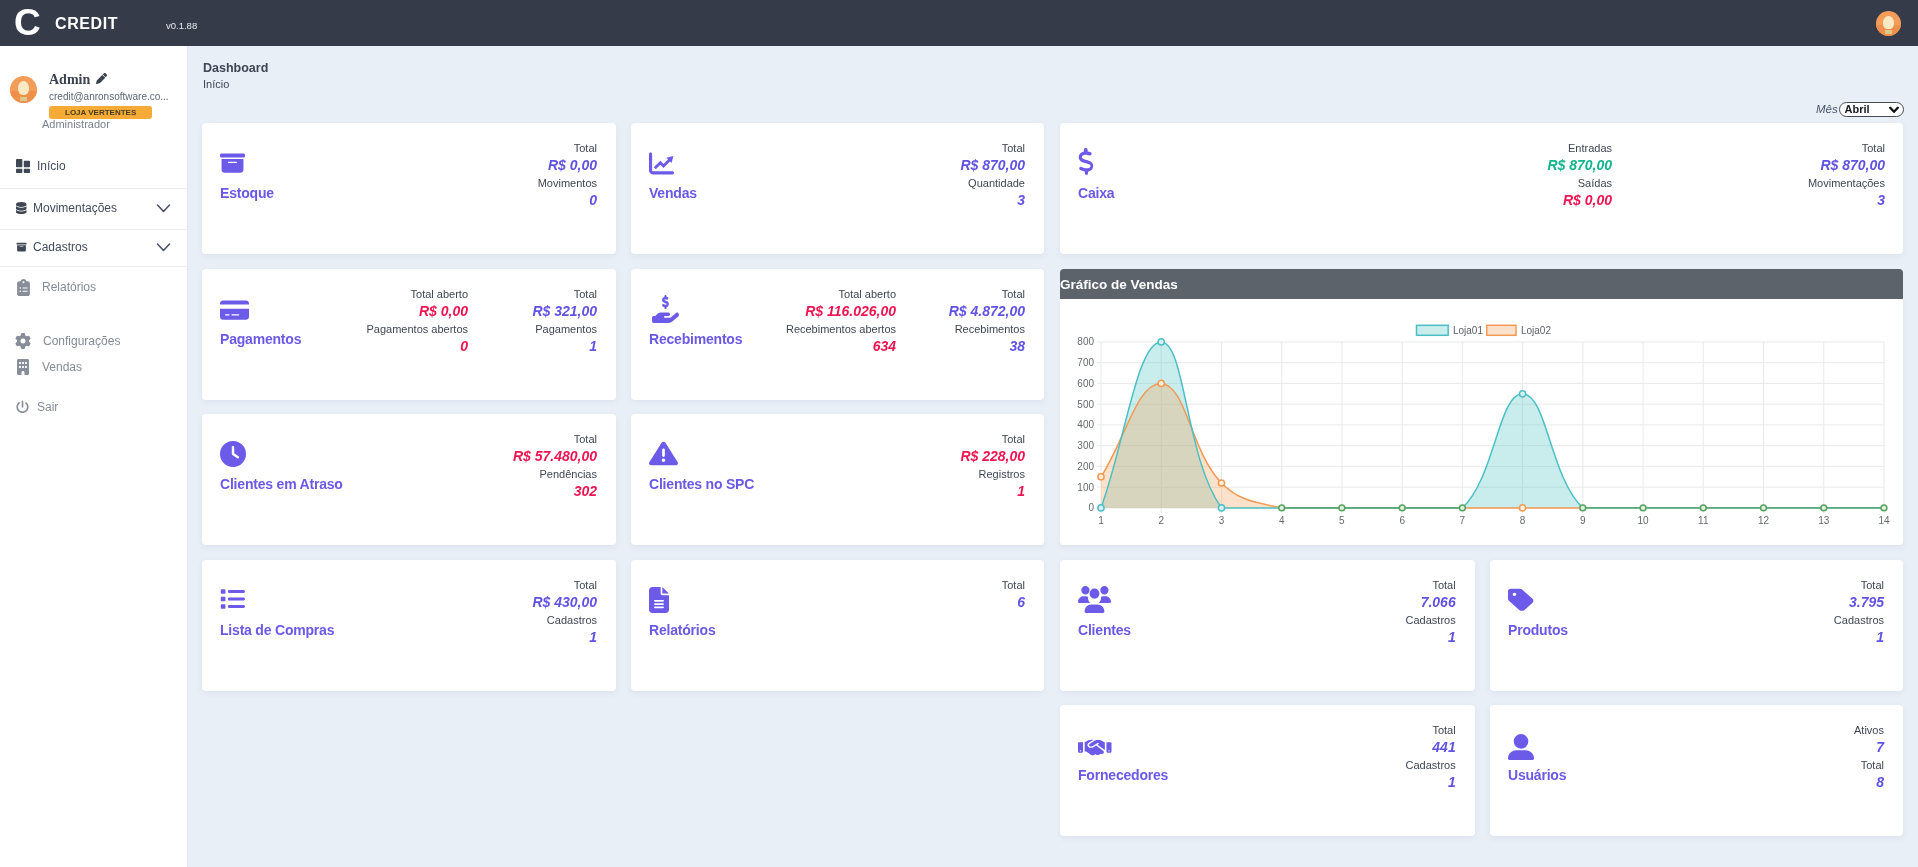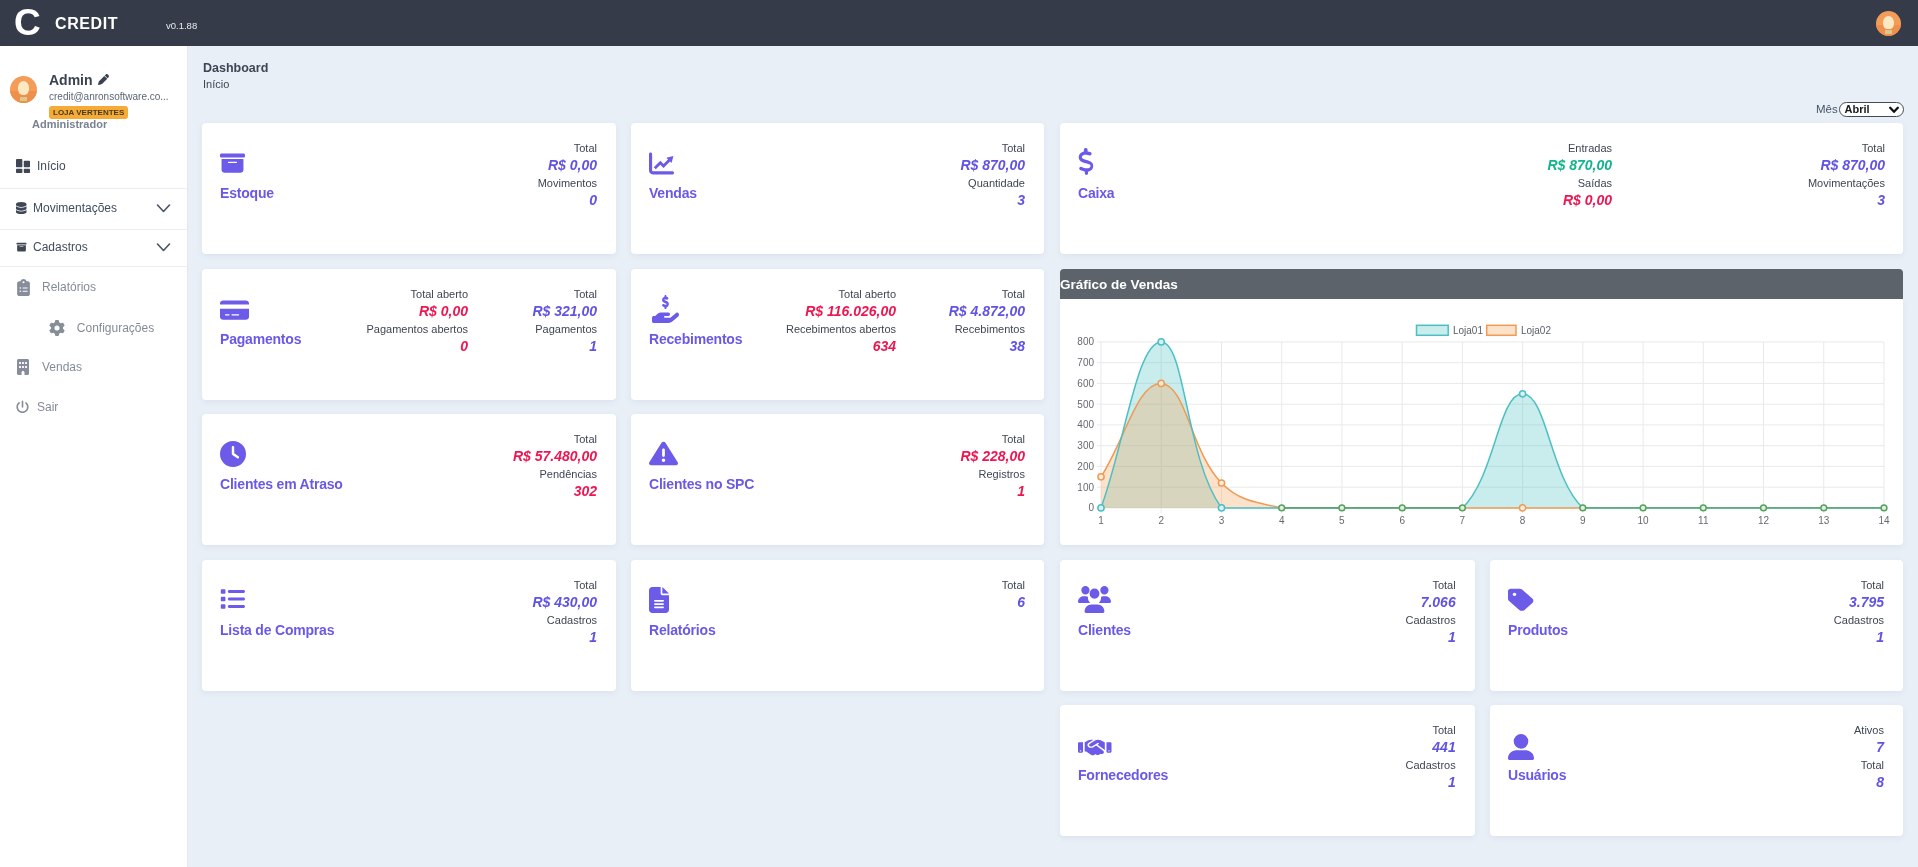--- a/index.html
+++ b/index.html
@@ -7,33 +7,33 @@
 .header{position:absolute;left:0;top:0;width:1918px;height:46px;background:#353b49;z-index:5;}
 .logoC{position:absolute;left:14px;top:3px;font-size:37px;font-weight:bold;color:#fff;line-height:40px;}
 .logoT{position:absolute;left:55px;top:0;height:46px;line-height:47px;font-size:16px;font-weight:bold;letter-spacing:0.6px;color:#fff;}
 .logoV{position:absolute;left:120px;top:19.5px;font-size:9.5px;color:#e9eaee;margin-left:46px;}
 .hav{position:absolute;left:1876px;top:11px;width:25px;height:25px;border-radius:50%;background:#f49d59;overflow:hidden;}
 .hav .sh{position:absolute;left:0;bottom:0;width:100%;height:45%;background:#ee8f4b;}
 .hav .hd{position:absolute;left:50%;top:18%;width:42%;height:52%;margin-left:-21%;background:#fbe9c4;border-radius:50% 50% 42% 42%;}
 .hav .nk{position:absolute;left:50%;bottom:8%;width:26%;height:16%;margin-left:-13%;background:#d9c98c;}
 .sidebar{position:absolute;left:0;top:46px;width:188px;height:821px;background:#ffffff;border-right:1px solid #e3e6eb;z-index:4;}
 .sav{position:absolute;left:10px;top:76px;width:27px;height:27px;border-radius:50%;background:#f49d59;overflow:hidden;}
-.uname{position:absolute;left:49px;top:73px;font-size:14px;font-weight:bold;color:#3a4150;}
+.uname{position:absolute;left:49px;top:73px;font-size:14px;font-weight:bold;color:#3a4150;font-family:Liberation Serif, serif;}
 .uemail{position:absolute;left:49px;top:90.5px;font-size:10px;color:#5d6674;}
-.ubadge{position:absolute;left:49px;top:106px;height:12.5px;line-height:13px;padding:0 4px;background:#f5ab35;border-radius:3px;font-size:8px;font-weight:bold;color:#463c22;}
-.urole{position:absolute;left:32px;top:118px;font-size:11px;font-weight:bold;color:#79828f;}
+.ubadge{position:absolute;left:49px;top:106px;height:12.5px;line-height:13px;padding:0 16px;background:#f5ab35;border-radius:3px;font-size:8px;font-weight:bold;color:#463c22;}
+.urole{position:absolute;left:42px;top:118px;font-size:11px;font-weight:normal;color:#79828f;}
 .mi{position:absolute;left:0;width:188px;display:flex;align-items:center;}
 .mi .txt{font-size:12px;color:#414b5d;}
 .mi.gray .txt{color:#848b97;}
 .mi svg{flex:0 0 auto;}
 .divider{position:absolute;left:0;width:187px;height:1px;background:#ededf1;}
 .chev{position:absolute;}
 .main-h1{position:absolute;left:203px;top:61px;font-size:12.5px;font-weight:bold;color:#3e4553;}
 .main-h2{position:absolute;left:203px;top:77.5px;font-size:11px;color:#3e4553;}
-.mes-l{position:absolute;left:1816px;top:102.5px;font-size:11.5px;color:#46546a;}
+.mes-l{position:absolute;left:1816px;top:102.5px;font-size:11.5px;color:#46546a;font-style:italic;}
 .mes-s{position:absolute;left:1839px;top:101.5px;width:64.5px;height:15px;background:#fff;border:1.4px solid #434b57;border-radius:7.5px;}
 .mes-s .t{position:absolute;left:4.5px;top:0.5px;font-size:11px;font-weight:bold;color:#16181c;}
 .card{position:absolute;background:#fff;border-radius:4px;box-shadow:0 2px 6px rgba(55,65,100,0.07);}
 .cicon{position:absolute;}
 .ctitle{position:absolute;left:18px;top:62px;font-size:14px;font-weight:bold;color:#6a59e6;letter-spacing:-0.2px;}
 .stack{position:absolute;top:16px;text-align:right;}
 .lbl{font-size:11px;line-height:18px;color:#3e4553;}
 .val{font-size:14px;line-height:17px;font-weight:bold;font-style:italic;}
 .vp{color:#6153e2;}
 .vr{color:#ee1651;}
@@ -97,21 +97,21 @@
         <path d="M1.5 1 L7.5 7.5 L13.5 1" fill="none" stroke="#4a5466" stroke-width="1.6" stroke-linecap="round" stroke-linejoin="round"></path>
       </svg>
   </div>
   <div class="divider" style="top:219.5px;"></div>
   <div class="mi gray" style="top:227px;height:28px;">
     <svg style="margin-left:17px;margin-right:12px;" width="13" height="17" viewBox="0 0 384 512">
         <path fill="#878e9a" d="M192 0c-41.8 0-77.4 26.7-90.5 64H64C28.7 64 0 92.7 0 128V448c0 35.3 28.7 64 64 64H320c35.3 0 64-28.7 64-64V128c0-35.3-28.7-64-64-64H282.5C269.4 26.7 233.8 0 192 0zm0 64a32 32 0 1 1 0 64 32 32 0 1 1 0-64zM72 272a24 24 0 1 1 48 0 24 24 0 1 1 -48 0zm104-16H304c8.8 0 16 7.2 16 16s-7.2 16-16 16H176c-8.8 0-16-7.2-16-16s7.2-16 16-16zM72 368a24 24 0 1 1 48 0 24 24 0 1 1 -48 0zm88 0c0-8.8 7.2-16 16-16H304c8.8 0 16 7.2 16 16s-7.2 16-16 16H176c-8.8 0-16-7.2-16-16z"></path>
       </svg>
     <span class="txt">Relatórios</span>
   </div>
-  <div class="mi gray" style="top:268px;height:28px;justify-content:center;">
+  <div class="mi gray" style="top:281px;height:28px;">
     <svg style="margin-left:15px;margin-right:12px;" width="16" height="16" viewBox="0 0 512 512">
         <path fill="#878e9a" d="M495.9 166.6c3.2 8.7 .5 18.4-6.4 24.6l-43.3 39.4c1.1 8.3 1.7 16.8 1.7 25.4s-.6 17.1-1.7 25.4l43.3 39.4c6.9 6.2 9.6 15.9 6.4 24.6c-4.4 11.9-9.7 23.3-15.8 34.3l-4.7 8.1c-6.6 11-14 21.4-22.1 31.2c-5.9 7.2-15.7 9.6-24.5 6.8l-55.7-17.7c-13.4 10.3-28.2 18.9-44 25.4l-12.5 57.1c-2 9.1-9 16.3-18.2 17.8c-13.8 2.3-28 3.5-42.5 3.5s-28.7-1.2-42.5-3.5c-9.2-1.5-16.2-8.7-18.2-17.8l-12.5-57.1c-15.8-6.5-30.6-15.1-44-25.4L83.1 425.9c-8.8 2.8-18.6 .3-24.5-6.8c-8.1-9.8-15.5-20.2-22.1-31.2l-4.7-8.1c-6.1-11-11.4-22.4-15.8-34.3c-3.2-8.7-.5-18.4 6.4-24.6l43.3-39.4C64.6 273.1 64 264.6 64 256s.6-17.1 1.7-25.4L22.4 191.2c-6.9-6.2-9.6-15.9-6.4-24.6c4.4-11.9 9.7-23.3 15.8-34.3l4.7-8.1c6.6-11 14-21.4 22.1-31.2c5.9-7.2 15.7-9.6 24.5-6.8l55.7 17.7c13.4-10.3 28.2-18.9 44-25.4l12.5-57.1c2-9.1 9-16.3 18.2-17.8C227.3 1.2 241.5 0 256 0s28.7 1.2 42.5 3.5c9.2 1.5 16.2 8.7 18.2 17.8l12.5 57.1c15.8 6.5 30.6 15.1 44 25.4l55.7-17.7c8.8-2.8 18.6-.3 24.5 6.8c8.1 9.8 15.5 20.2 22.1 31.2l4.7 8.1c6.1 11 11.4 22.4 15.8 34.3zM256 336a80 80 0 1 0 0-160 80 80 0 1 0 0 160z"></path>
       </svg>
     <span class="txt">Configurações</span>
   </div>
   <div class="mi gray" style="top:306.5px;height:28px;">
     <svg style="margin-left:17px;margin-right:13px;" width="12" height="16" viewBox="0 0 384 512">
         <path fill="#878e9a" d="M48 0C21.5 0 0 21.5 0 48V464c0 26.5 21.5 48 48 48h96V432c0-26.5 21.5-48 48-48s48 21.5 48 48v80h96c26.5 0 48-21.5 48-48V48c0-26.5-21.5-48-48-48H48zM64 240c0-8.8 7.2-16 16-16h32c8.8 0 16 7.2 16 16v32c0 8.8-7.2 16-16 16H80c-8.8 0-16-7.2-16-16V240zm112-16h32c8.8 0 16 7.2 16 16v32c0 8.8-7.2 16-16 16H176c-8.8 0-16-7.2-16-16V240c0-8.8 7.2-16 16-16zm80 16c0-8.8 7.2-16 16-16h32c8.8 0 16 7.2 16 16v32c0 8.8-7.2 16-16 16H272c-8.8 0-16-7.2-16-16V240zM80 96h32c8.8 0 16 7.2 16 16v32c0 8.8-7.2 16-16 16H80c-8.8 0-16-7.2-16-16V112c0-8.8 7.2-16 16-16zm80 16c0-8.8 7.2-16 16-16h32c8.8 0 16 7.2 16 16v32c0 8.8-7.2 16-16 16H176c-8.8 0-16-7.2-16-16V112zM272 96h32c8.8 0 16 7.2 16 16v32c0 8.8-7.2 16-16 16H272c-8.8 0-16-7.2-16-16V112c0-8.8 7.2-16 16-16z"></path>
       </svg>
     <span class="txt">Vendas</span>

